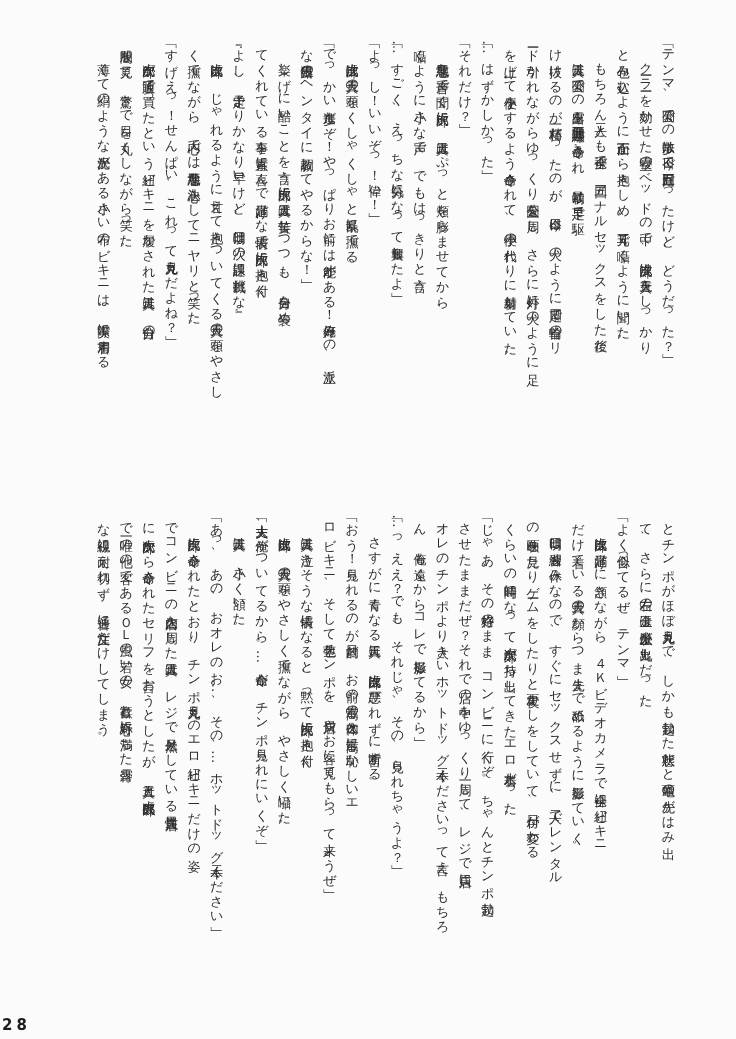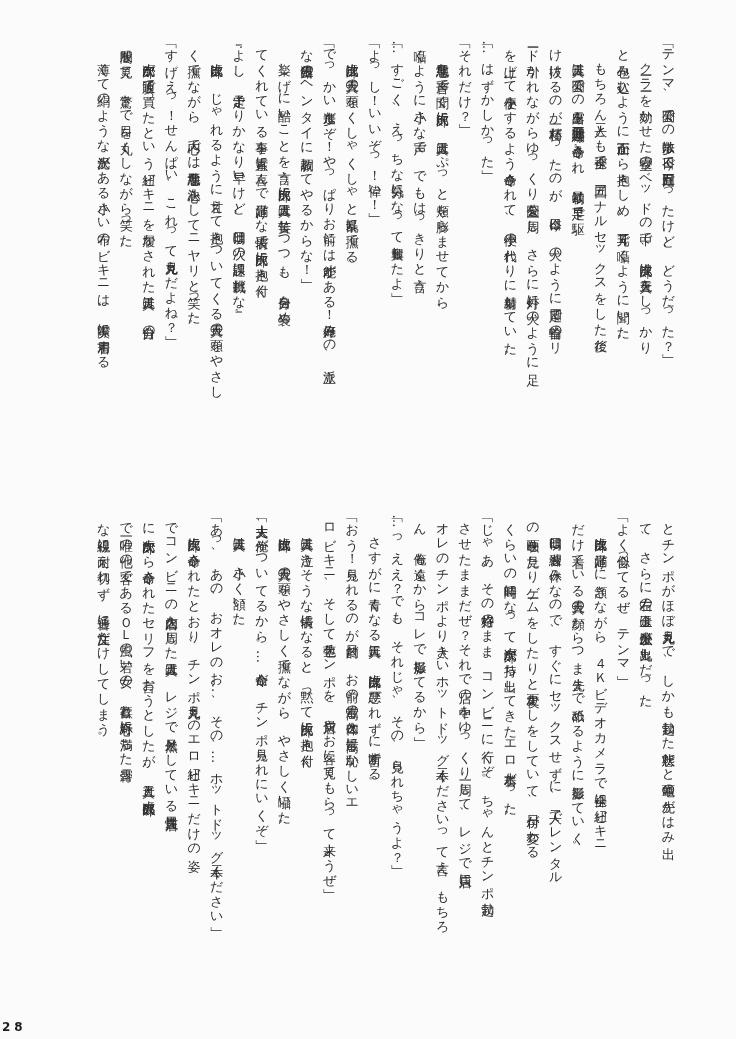--- a/index.html
+++ b/index.html
@@ -31,21 +31,21 @@
     white-space: nowrap;
   }
   .tblock-top { top: 40px; }
   .tblock-bottom { top: 514px; }
   .tline { margin: 0; padding: 0; }
   .page-number {
     position: absolute;
     left: 2px;
     bottom: 5px;
     font-family: "DejaVu Sans", "Liberation Sans", sans-serif;
-    font-size: 12px;
+    font-size: 15px;
     font-weight: bold;
     letter-spacing: 4px;
     color: #1c1c1c;
   }
 </style>
 </head>
 <body style="background: rgb(251, 251, 251);">
 
 <div class="sheet">
   <div class="tblock tblock-top">

